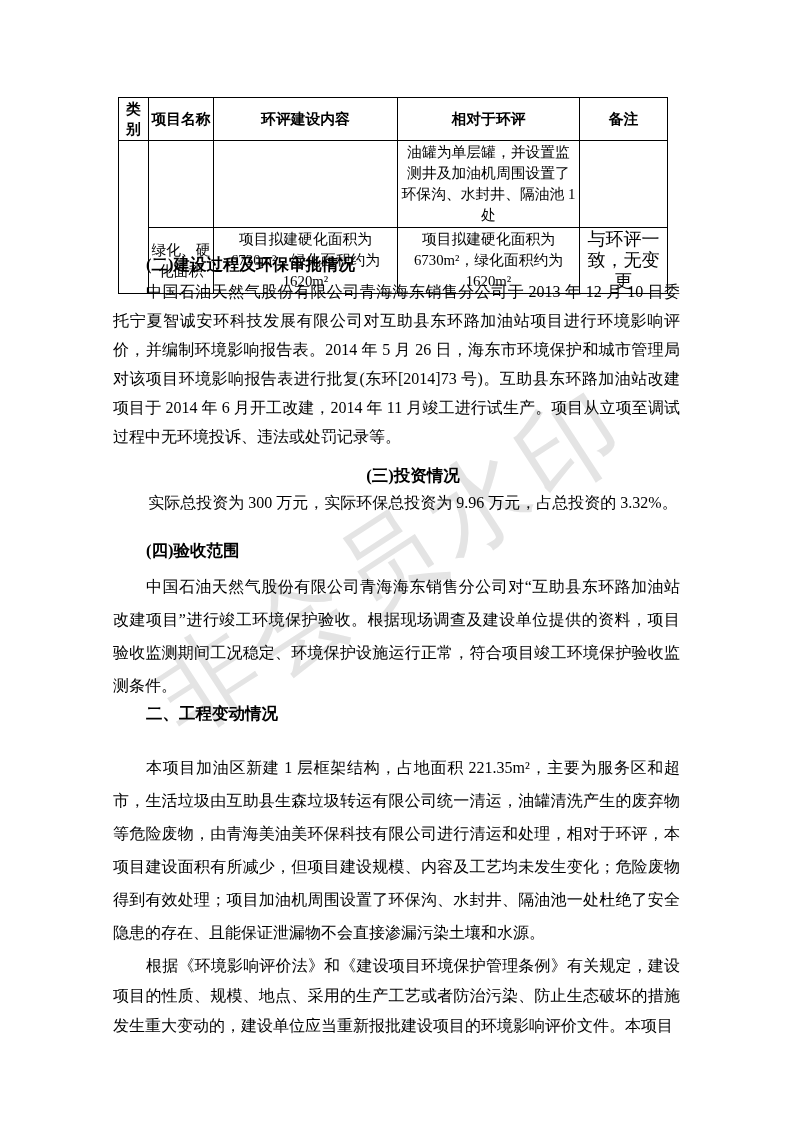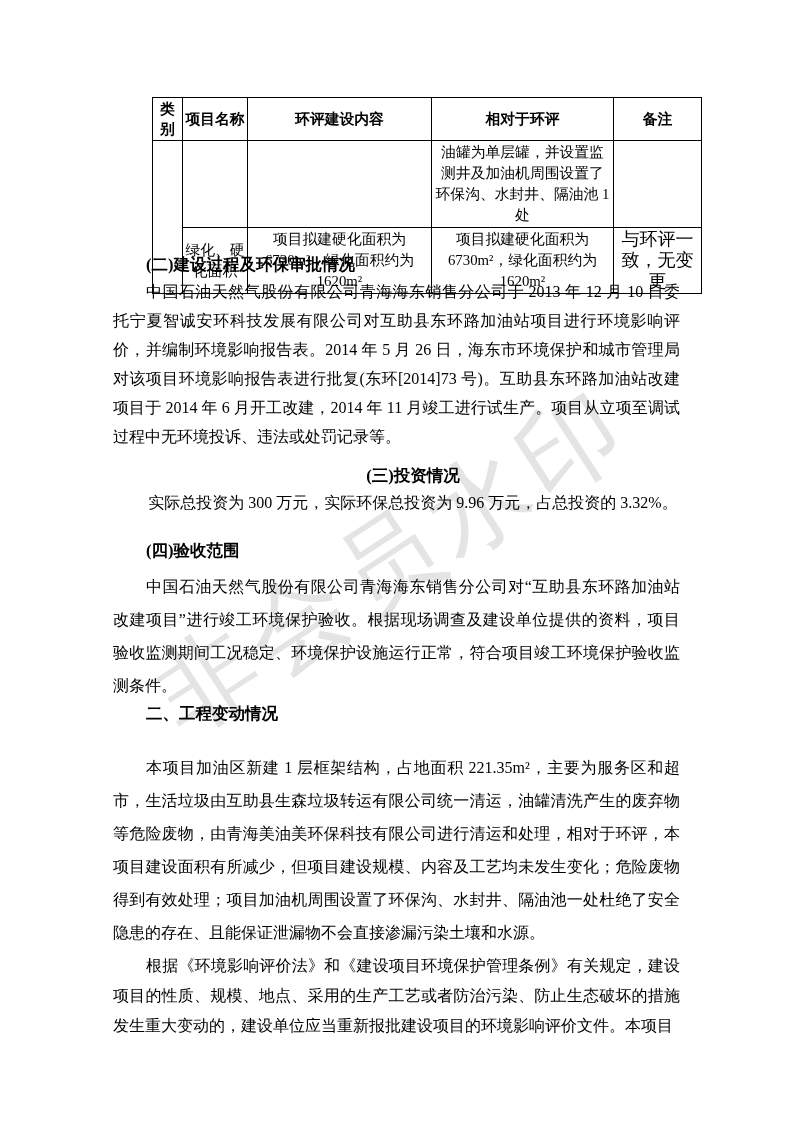--- a/index.html
+++ b/index.html
@@ -30,21 +30,20 @@
   
   table.spec {
     position:absolute;
     left:118px; top:97px;
     width:549px;
     border-collapse:collapse;
     table-layout:fixed;
     font-size:14.8px;
     line-height:21px;
     z-index:1;
-    margin-left:34px;
   }
   table.spec td, table.spec th {
     border:1px solid #000;
     text-align:center;
     vertical-align:middle;
     padding:1px 2px;
     font-weight:normal;
     word-break:normal;
   }
   table.spec th { font-weight:bold; line-height:20px; }

